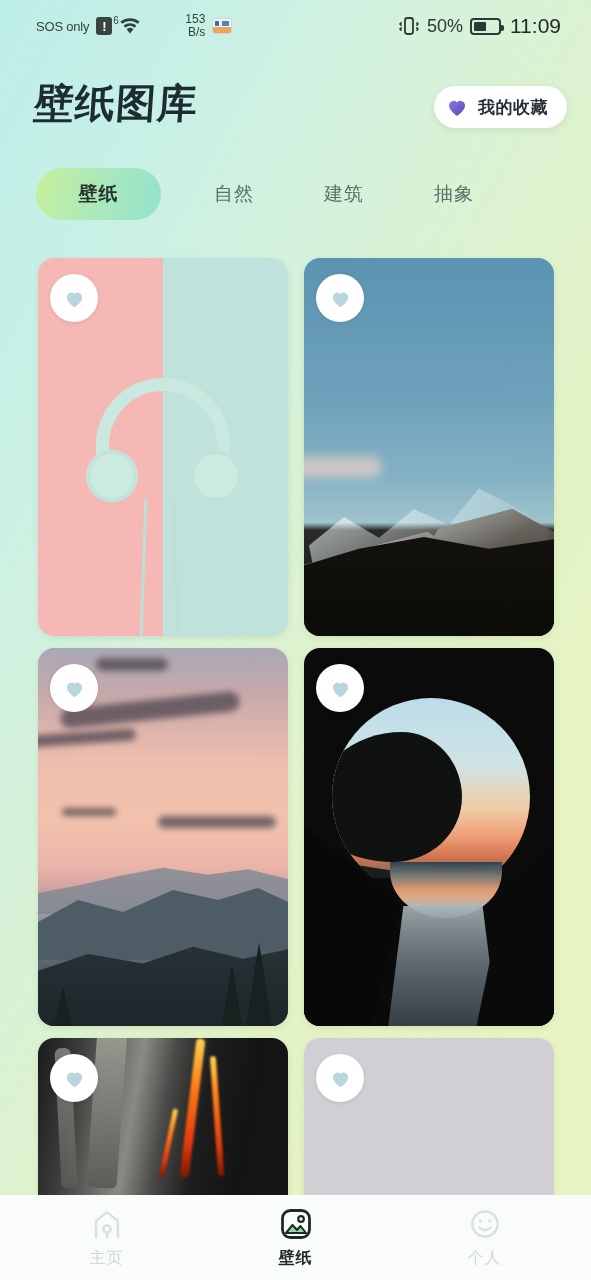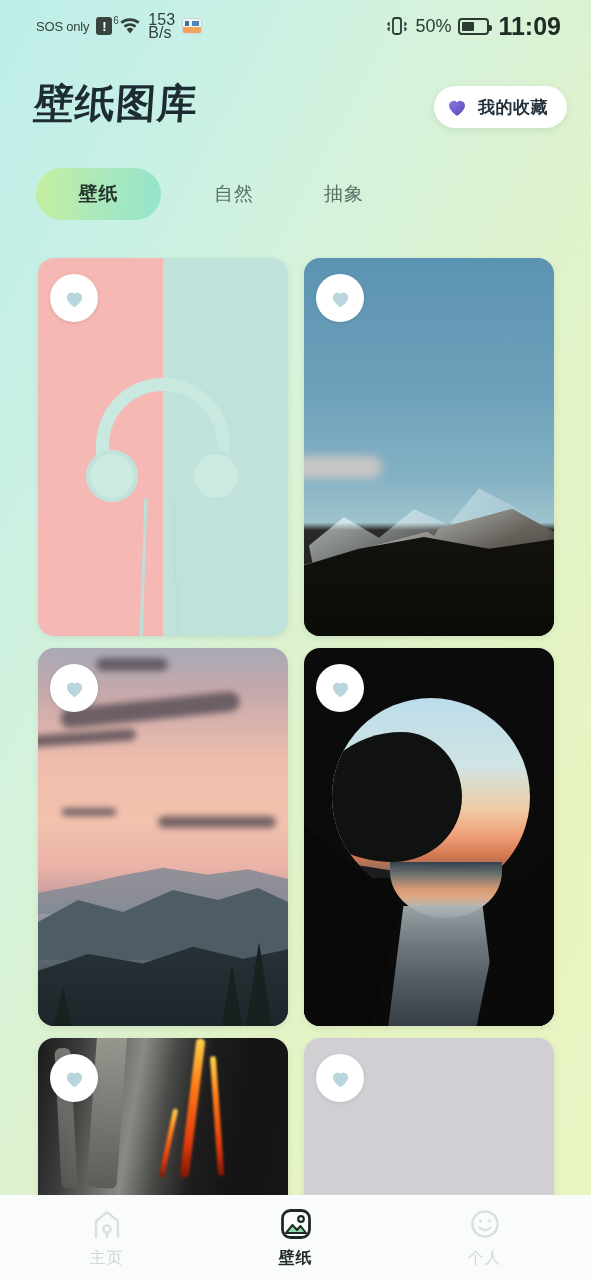--- a/index.html
+++ b/index.html
@@ -56,24 +56,25 @@
     color: #fff; font-size: 13px; font-weight: bold;
     line-height: 1;
   }
   .wifi-wrap { position: relative; display: flex; align-items: flex-end; }
   .wifi-sup {
     font-size: 10px; line-height: 1;
     position: absolute; top: -1px; left: -6px;
     color: #32423a;
   }
   .net-speed {
-    font-size: 16px;
+    font-size: 12px;
     line-height: 13px;
-    text-align: left;
+    text-align: right;
     color: #32423a;
+    margin-left: 37px;
   }
   .tiny-app-icon {
     width: 20px; height: 16px;
     border-radius: 3px;
     background: linear-gradient(#f2f4f6 0 55%, #f0a35c 55% 100%);
     border: 1px solid #cfd6da;
     position: relative;
     overflow: hidden;
   }
   .tiny-app-icon::before {
@@ -97,21 +98,21 @@
   }
   .battery-shell::after {
     content: "";
     position: absolute;
     right: -5px; top: 5px;
     width: 3px; height: 6px;
     background: #2b3a33;
     border-radius: 0 2px 2px 0;
   }
   .battery-fill { width: 50%; height: 100%; background: #2b3a33; border-radius: 1px; }
-  .clock { font-size: 25px; color: #202c26; margin-left: 2px; font-weight: bold; }
+  .clock { font-size: 21px; color: #202c26; margin-left: 2px; }
 
   
   .app-header {
     position: absolute;
     top: 72px; left: 0; right: 0;
     height: 62px;
     display: flex;
     align-items: center;
     justify-content: space-between;
     padding: 0 24px 0 34px;
@@ -448,20 +449,21 @@
         <path d="M12 21s-8-5.1-8-10.4A4.7 4.7 0 0 1 12 7.2 4.7 4.7 0 0 1 20 10.6C20 15.9 12 21 12 21Z" fill="url(#favg)"></path>
       </svg>
       <span class="fav-label">我的收藏</span>
     </div>
   </div>
 
   <div class="tab-bar">
     <div class="tab active">壁纸</div>
     <div class="tab-spacer"></div>
     <div class="tab">自然</div>
+    <div class="tab">建筑</div>
     <div class="tab">抽象</div>
   </div>
 
   <div class="gallery">
 
     <div class="card">
       <div class="card-img art-headphones">
         <div class="hp-band"></div>
         <div class="hp-cup left"></div>
         <div class="hp-cup right"></div>

